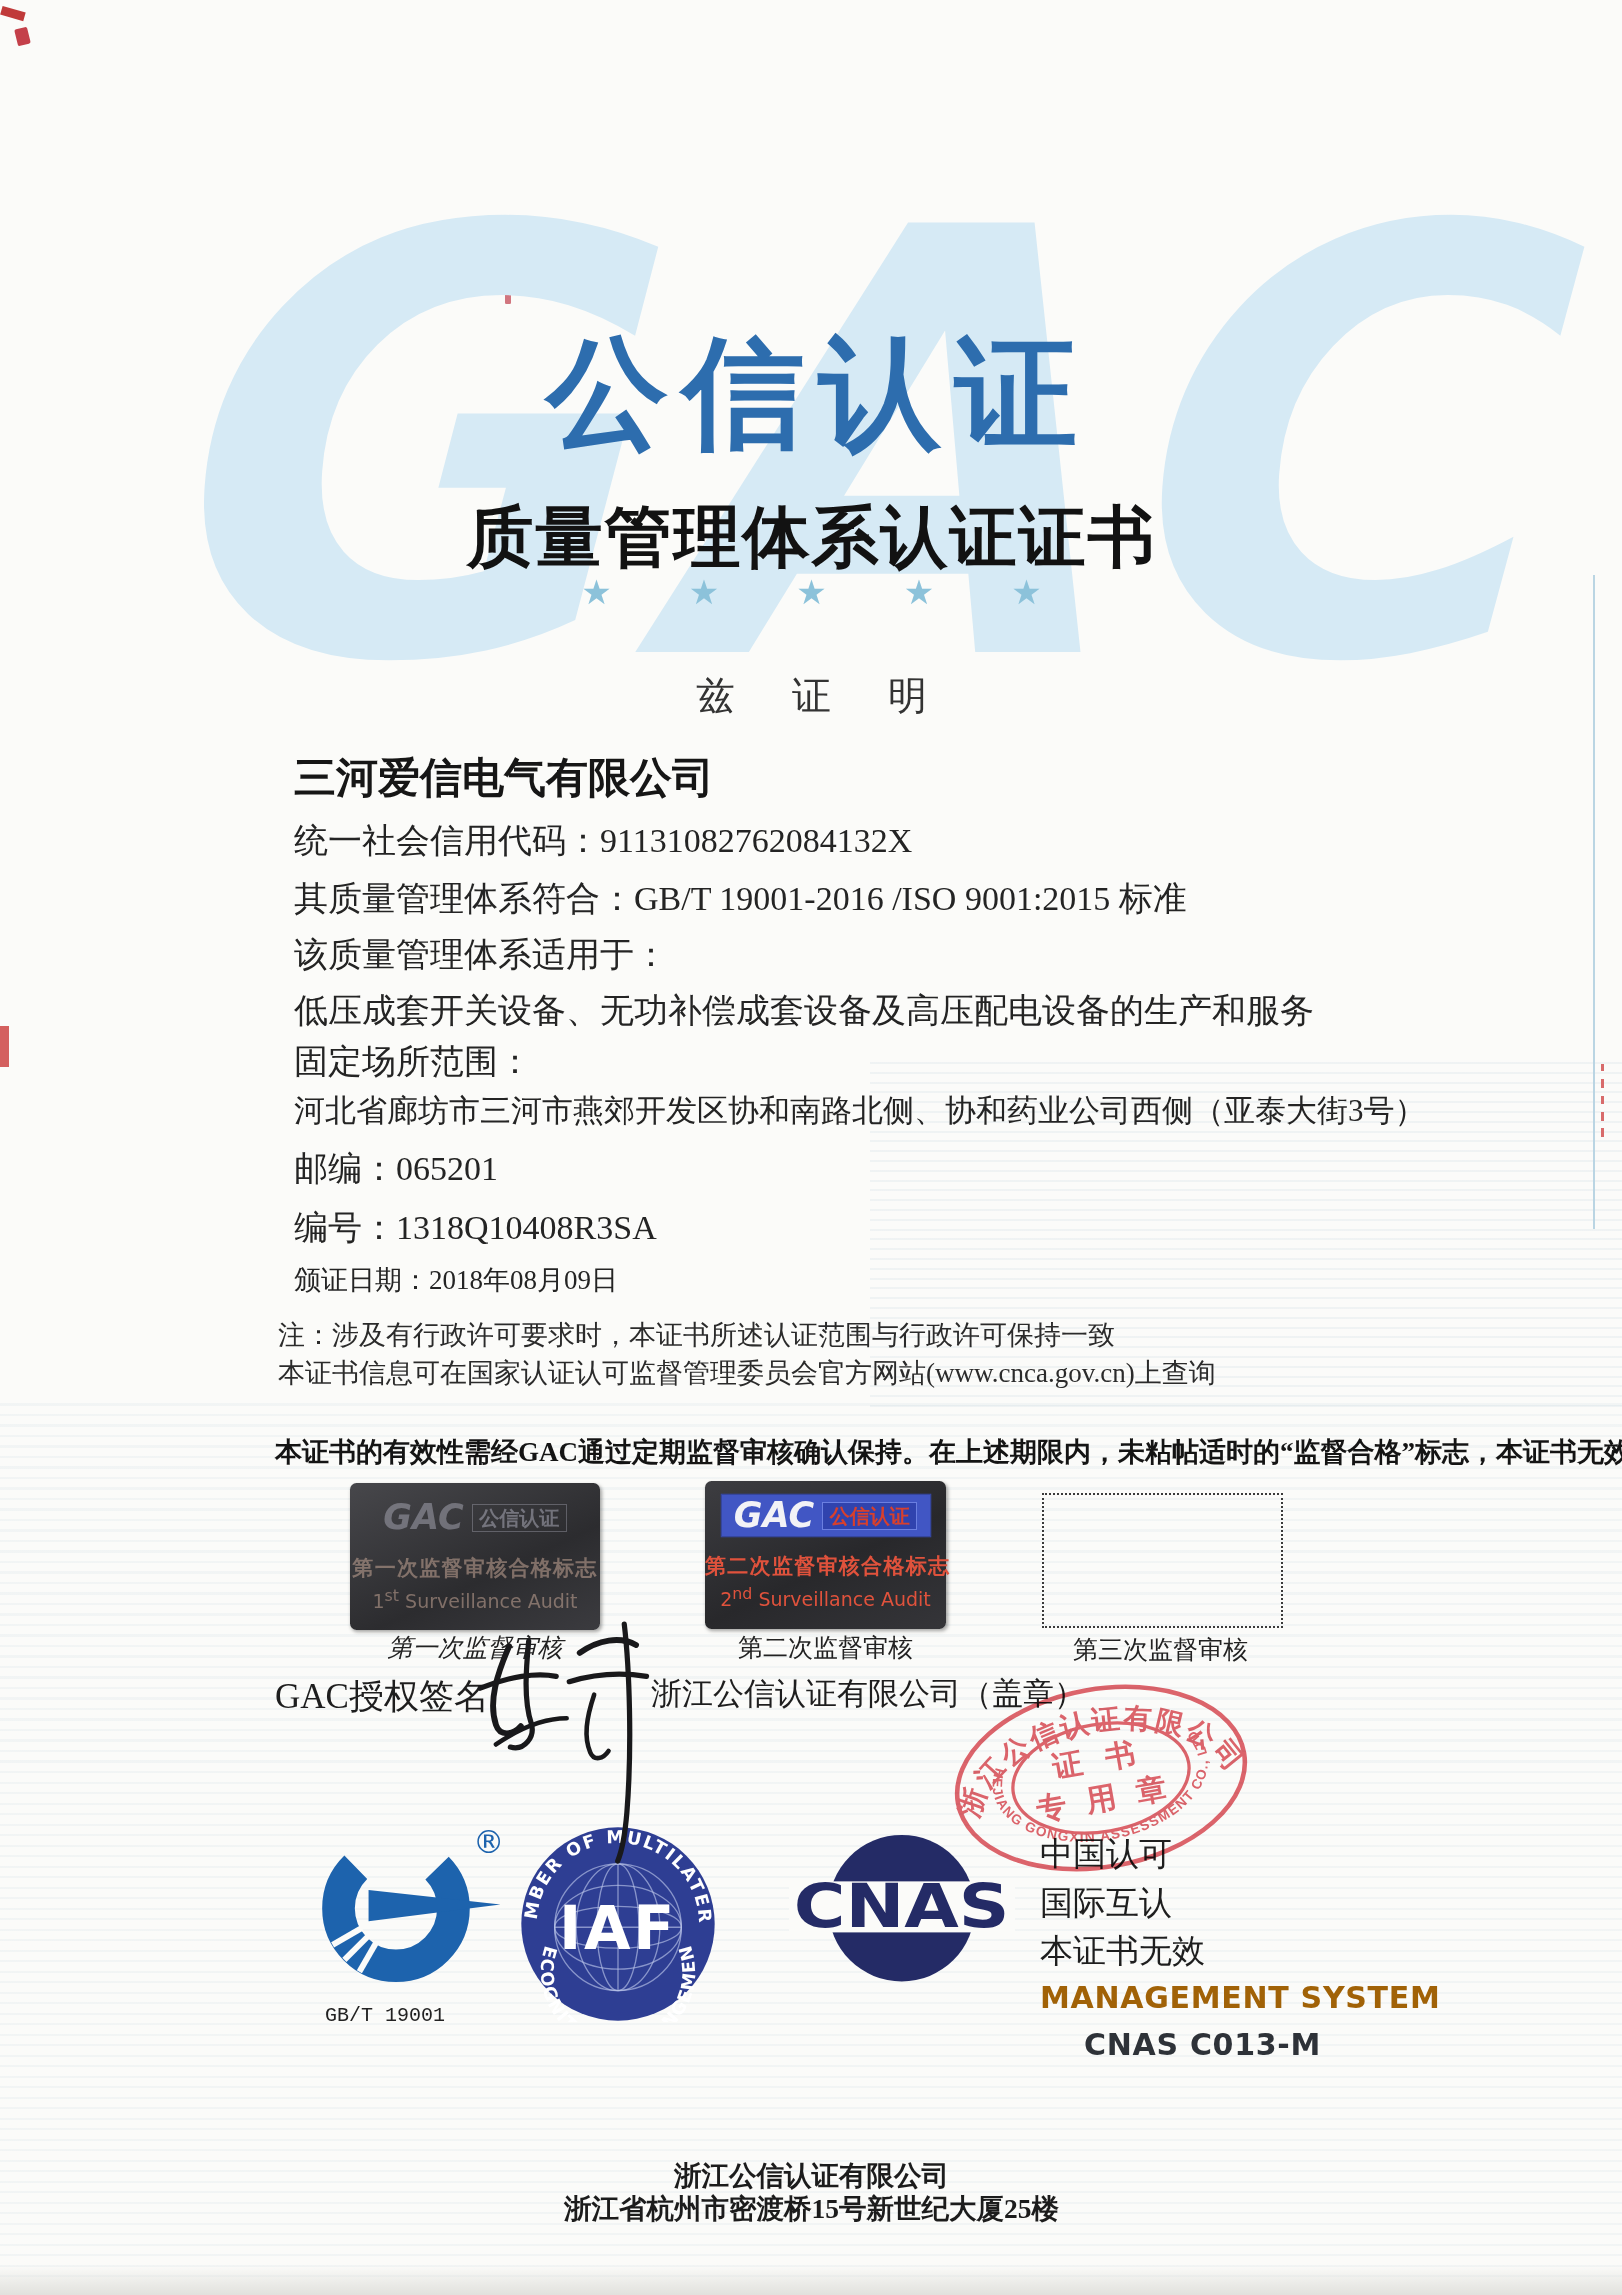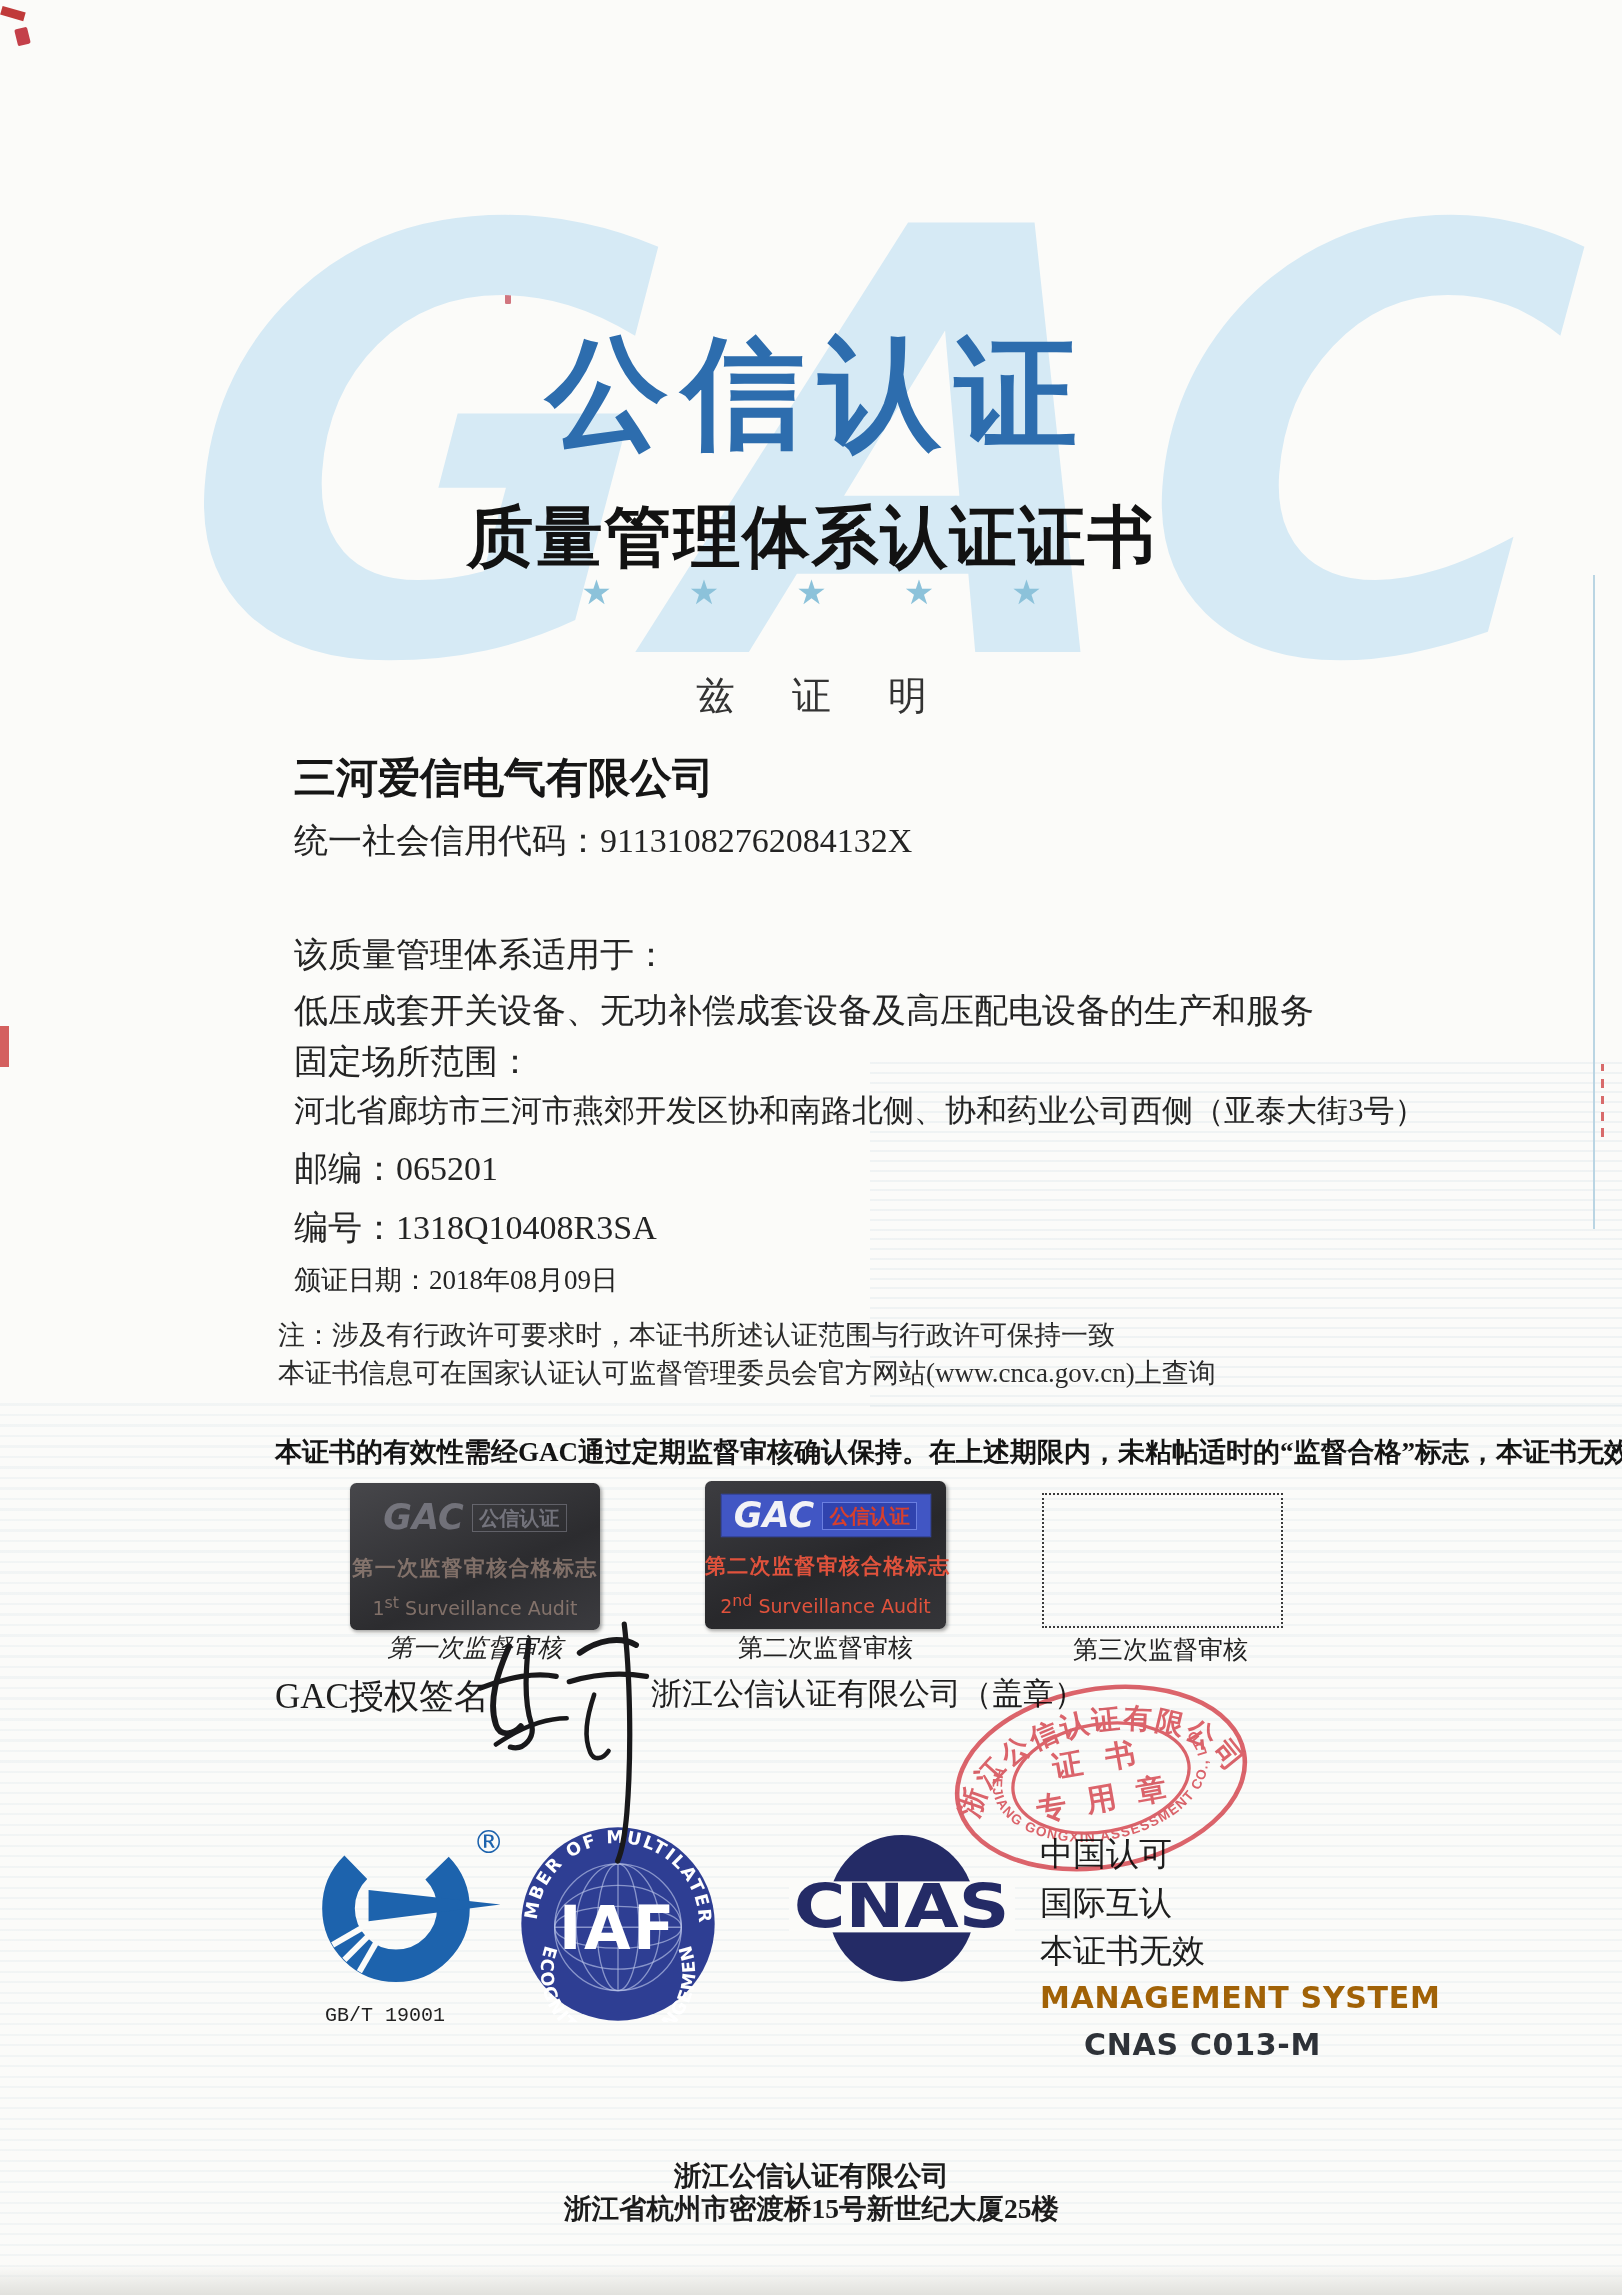--- a/index.html
+++ b/index.html
@@ -64,21 +64,21 @@
   .band{margin:14.4px auto 0;width:208px;height:41px;display:flex;align-items:center;
     justify-content:center;gap:7.9px;font-family:"DejaVu Sans",sans-serif;}
   .band .gac{font-size:35px;font-weight:bold;font-style:italic;line-height:1;}
   .band .cnbox{padding:2px 6.5px;font-size:20px;font-weight:bold;line-height:1.1;}
   .s1 .band .gac{color:rgba(205,205,222,.38);}
   .s1 .band .cnbox{border:1.3px solid rgba(205,205,222,.30);color:rgba(205,205,222,.42);}
   .s2 .band{background:#4156c4;box-shadow:0 0 0 1.3px #35469e;}
   .s2 .band .gac{color:#f2f2f6;}
   .s2 .band .cnbox{background:#3043ae;border:0.7px solid #6b7fe0;color:#d8402c;}
   .s-title{margin-top:15.7px;text-align:center;font-size:21px;letter-spacing:1.3px;font-weight:600;}
-  .s-sub{margin-top:11px;text-align:center;font-size:19px;font-family:"DejaVu Sans",sans-serif;}
+  .s-sub{margin-top:4px;text-align:center;font-size:19px;font-family:"DejaVu Sans",sans-serif;}
   .s1 .s-title,.s1 .s-sub{color:rgba(196,166,150,.55);}
   .s2 .s-title,.s2 .s-sub{color:#e0523c;}
   .sticker3{left:1042px;top:1493px;width:237px;height:131px;border:2.6px dotted #3a3a3a;z-index:2;}
   .alabel{top:1631px;font-size:25px;color:#222;text-align:center;z-index:2;}
   .alabel1{left:350px;width:250px;font-style:italic;}
   .alabel2{left:705px;width:241px;}
   .alabel3{left:1042px;width:237px;top:1633px;}
   
   .sig-left{left:275px;top:1673px;font-size:35px;z-index:2;}
   .sig-right{left:651px;top:1673px;font-size:31px;z-index:2;}
@@ -124,20 +124,21 @@
     <span>★</span>
     <span>★</span>
     <span>★</span>
     <span>★</span>
     <span>★</span>
   </div>
 
   <div class="abs statement">兹 证 明</div>
   <div class="abs bl company">三河爱信电气有限公司</div>
   <div class="abs bl credit">统一社会信用代码：91131082762084132X</div>
+  <div class="abs bl standard">其质量管理体系符合：GB/T 19001-2016 /ISO 9001:2015 标准</div>
   <div class="abs bl scope-intro">该质量管理体系适用于：</div>
   <div class="abs bl scope">低压成套开关设备、无功补偿成套设备及高压配电设备的生产和服务</div>
   <div class="abs bl site-intro">固定场所范围：</div>
   <div class="abs bl site">河北省廊坊市三河市燕郊开发区协和南路北侧、协和药业公司西侧（亚泰大街3号）</div>
   <div class="abs bl postcode">邮编：065201</div>
   <div class="abs bl certno">编号：1318Q10408R3SA</div>
   <div class="abs bl issue">颁证日期：2018年08月09日</div>
   <div class="abs bl note1">注：涉及有行政许可要求时，本证书所述认证范围与行政许可保持一致</div>
   <div class="abs bl note2">本证书信息可在国家认证认可监督管理委员会官方网站(www.cnca.gov.cn)上查询</div>
   <div class="abs bl notice">本证书的有效性需经GAC通过定期监督审核确认保持。在上述期限内，未粘帖适时的“监督合格”标志，本证书无效。</div>

